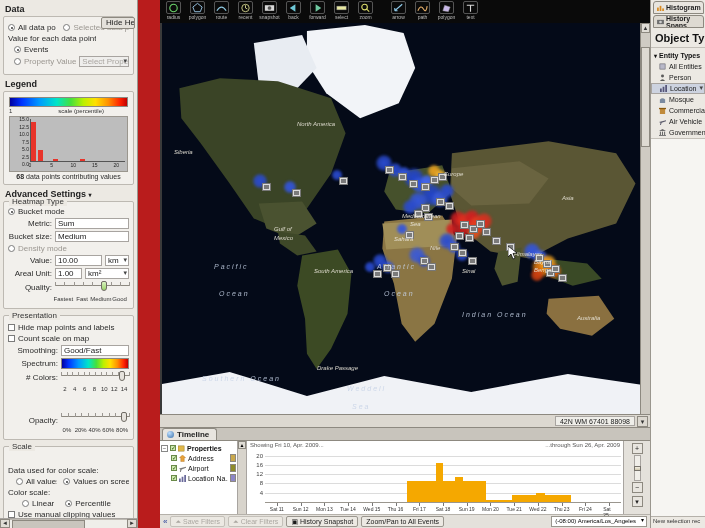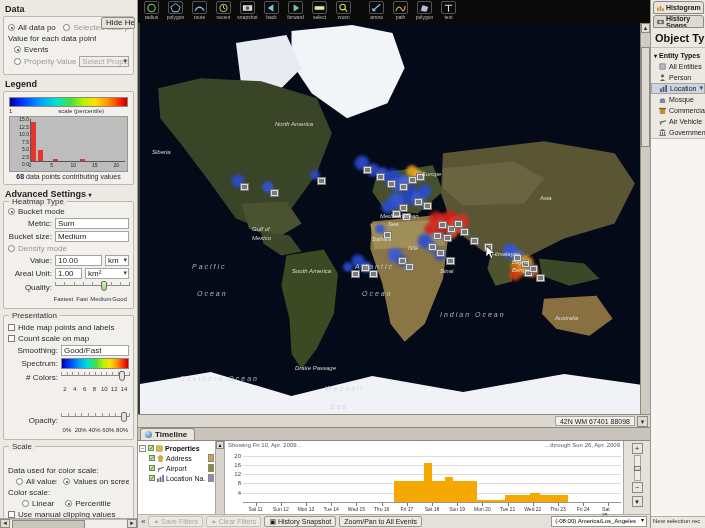--- a/index.html
+++ b/index.html
@@ -82,21 +82,21 @@
               font-size:8px; background:#e4e1db; border:1px solid #8d8980; border-radius:2px;
               line-height:10px; color:#1a1a1a; z-index:5; white-space:nowrap; overflow:hidden; width:34px; }
 
   .lp-hscroll { height:10px; background:#d8d4cc; border-top:1px solid #a8a4a0; display:flex; align-items:center; }
   .hs-arrow { width:10px; height:9px; background:#e0ddd6; border:1px solid #8d8980;
               font-size:6px; line-height:7px; text-align:center; color:#333; }
   .hs-track { flex:1; height:9px; background:#efeee9; border-top:1px solid #bdb9b2; position:relative; }
   .hs-thumb { position:absolute; left:2px; top:0; width:62%; height:9px; background:#c9c5bd; border:1px solid #8d8980; }
 
   
-  .center { flex:1; display:flex; flex-direction:column; background:#b91c1c; position:relative; }
+  .center { flex:1; display:flex; flex-direction:column; background:#b91c1c; position:relative;padding-left:22px; }
   .toolbar { height:23px; background:#0a0a0a; display:flex; align-items:flex-start;
              padding-left:2px; gap:1px; position:relative; flex:none; }
   .tb-item { width:23px; display:flex; flex-direction:column; align-items:center; }
   .tb-ico { width:15px; height:13px; border:1px solid #555; border-radius:2px;
             display:flex; align-items:center; justify-content:center; margin-top:1px; }
   .tb-lbl { font-size:5px; color:#bdbdbd; margin-top:0px; white-space:nowrap; }
   .tb-gap { width:8px; }
 
   .map { flex:1; position:relative; overflow:hidden;
          background:#050914; border-left:2px solid #3a3a3a; }

